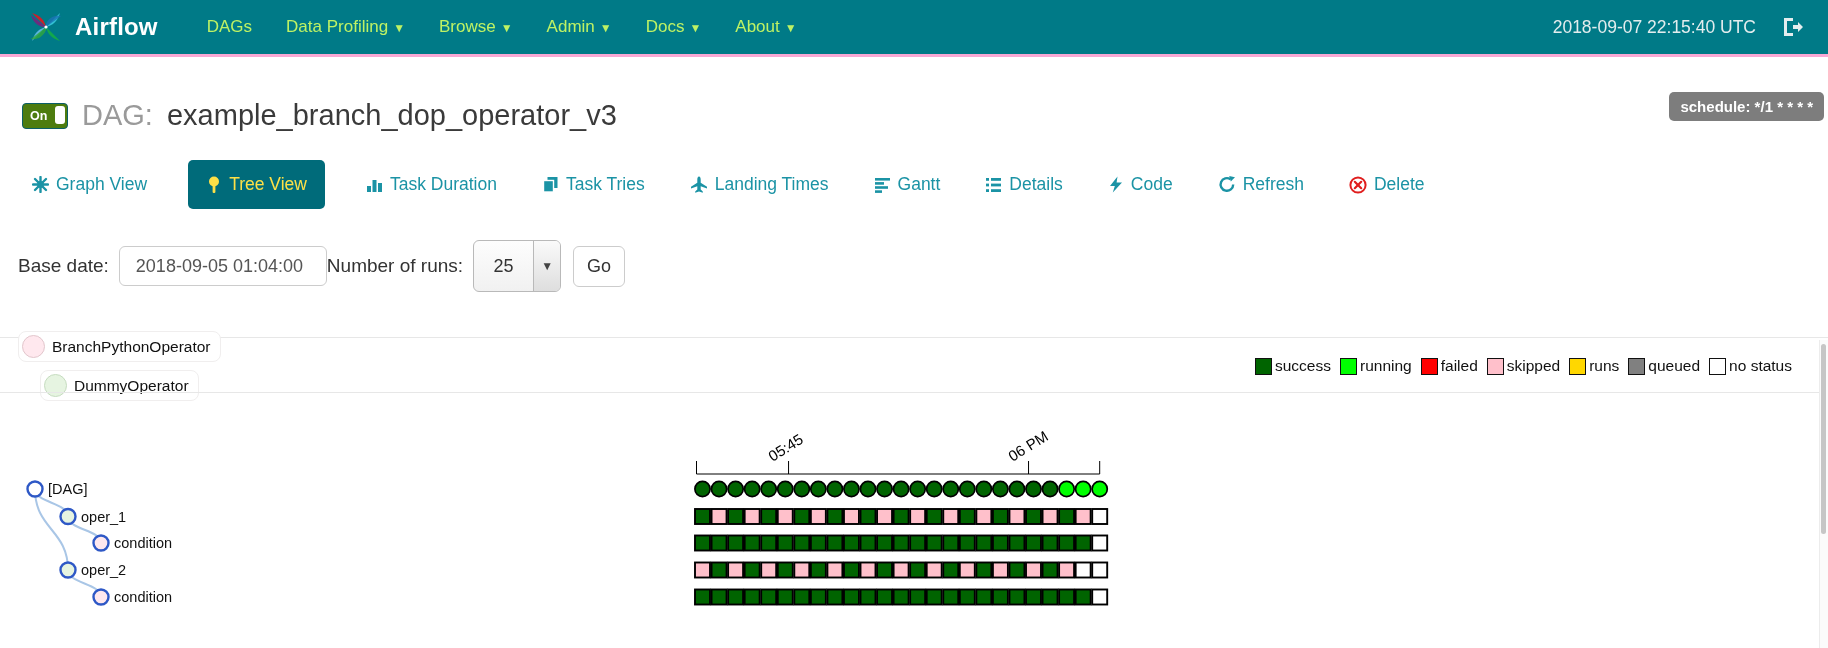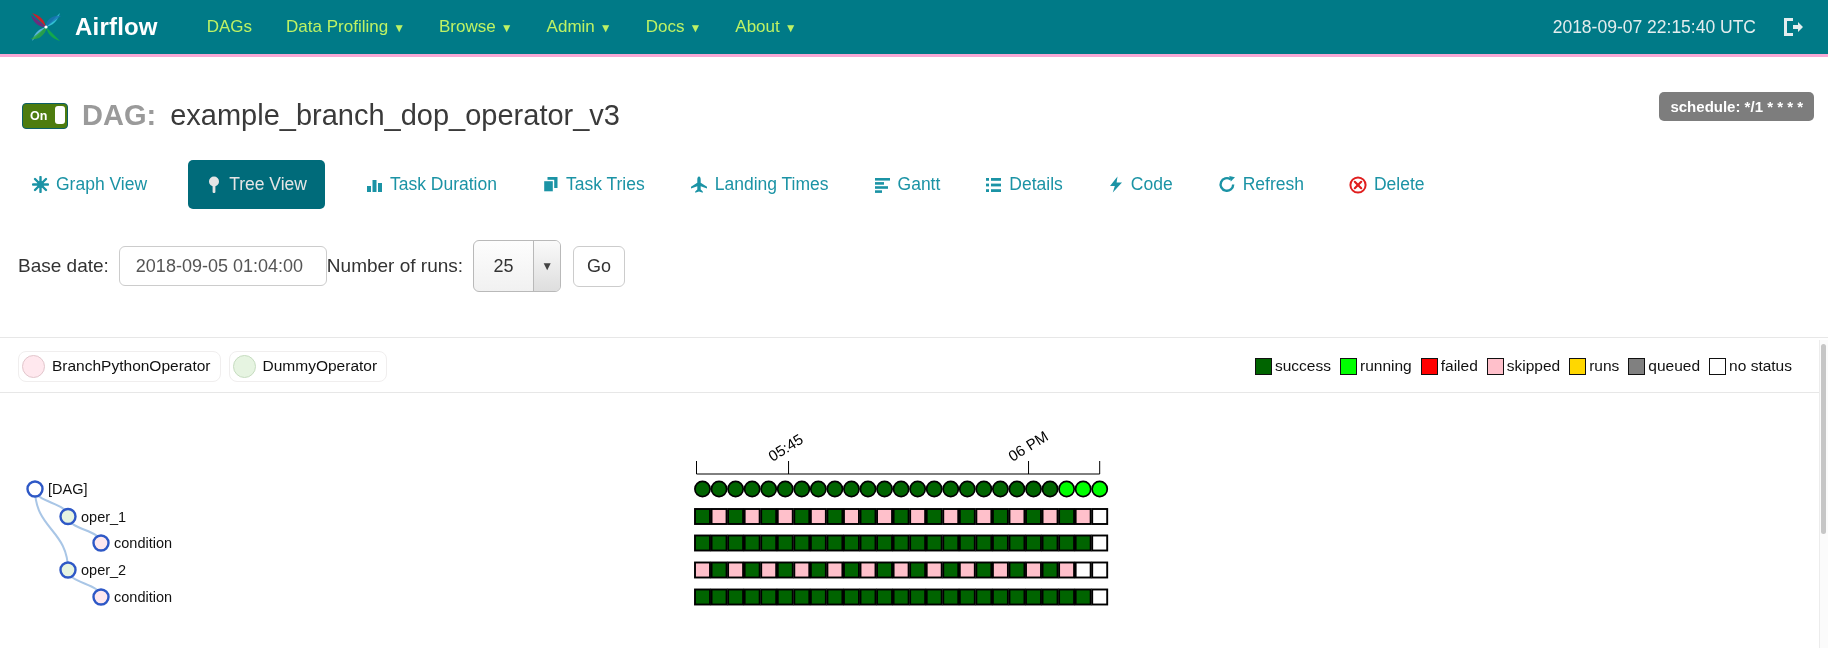--- a/index.html
+++ b/index.html
@@ -18,52 +18,52 @@
   .clock{color:#e3edee;font-size:17.5px;}
   .logout{cursor:pointer;display:flex;align-items:center;}
 
   
   .dag-header{position:absolute;top:99px;left:22px;display:flex;align-items:center;}
   .on-toggle{width:44px;height:24px;background:#4d7c0f;border:1px solid #0b5f68;border-radius:4px;
              position:relative;cursor:pointer;display:flex;align-items:center;}
   .on-toggle .on-label{color:#fff;font-size:12.5px;font-weight:bold;margin-left:7px;}
   .on-toggle .knob{position:absolute;right:2px;top:2px;width:10px;height:18px;background:#fff;border-radius:3px;}
   .dag-title{margin-left:14px;font-size:29px;}
-  .dag-prefix{color:#9a9a9a;font-weight:700;}
+  .dag-prefix{color:#9a9a9a;font-weight:400;}
   .dag-name{color:#3a3a3a;font-weight:500;margin-left:6px;}
-  .schedule-badge{position:absolute;top:92px;right:14px;background:#7d7d7d;color:#fff;
+  .schedule-badge{position:absolute;top:92px;right:4px;background:#7d7d7d;color:#fff;
                   font-size:15px;font-weight:bold;padding:6px 11px;border-radius:5px;}
 
   
   .tabs{position:absolute;top:160px;left:28px;display:flex;align-items:center;gap:37px;}
   .tab{display:flex;align-items:center;gap:7px;color:#1b93a5;font-size:17.5px;cursor:pointer;
        padding:14px 4px;border-radius:5px;white-space:nowrap;}
   .tab svg{flex:none;}
-  .tab.active{background:#006b7a;color:#e5e5e5;padding:14px 18px;}
+  .tab.active{background:#006b7a;color:#fde047;padding:14px 18px;}
   .tab .red-icon{color:#e01e1e;}
 
   
   .controls{position:absolute;top:240px;left:18px;display:flex;align-items:center;font-size:19px;color:#333;}
   .ctrl-label{margin-right:10px;}
   .base-date-input{width:208px;height:40px;border:1px solid #ccc;border-radius:6px;font-size:18px;
                    color:#555;padding:0 0 0 16px;box-sizing:border-box;font-family:inherit;background:#fff;}
   .nruns-label{}
   .nruns-select{width:88px;height:52px;border:1px solid #b9b9b9;border-radius:6px;display:flex;align-items:center;
                 background:linear-gradient(#fdfdfd,#f1f1f1);cursor:pointer;overflow:hidden;box-sizing:border-box;}
   .nruns-value{flex:1;text-align:center;font-size:18px;color:#333;}
   .nruns-caret{width:26px;height:100%;border-left:1px solid #b9b9b9;background:linear-gradient(#fafafa,#dedede);
                display:flex;align-items:center;justify-content:center;font-size:12px;color:#444;}
   .go-btn{margin-left:12px;width:52px;height:41px;background:#fff;border:1px solid #ccc;border-radius:6px;
           font-size:18px;color:#333;cursor:pointer;font-family:inherit;}
 
   .hr{position:absolute;left:0;width:100%;height:1px;background:#e7e7e7;}
 
   
   .legend-row{position:absolute;top:348px;left:18px;right:36px;display:flex;align-items:center;height:36px;}
-  .op-legend{display:flex;align-items:center;gap:8px;}
+  .op-legend{display:flex;align-items:center;gap:8px;flex-direction:column;}
   .op-item{display:flex;align-items:center;gap:7px;background:#fff;border:1px solid #f0eeee;
            border-radius:8px;padding:3px 9px 3px 3px;font-size:15.5px;color:#111;}
   .op-circle{width:23px;height:23px;border-radius:50%;box-sizing:border-box;}
   .status-legend{margin-left:auto;display:flex;gap:9px;font-size:15.5px;color:#111;}
   .status-item{display:flex;align-items:center;gap:3px;}
   .swatch{width:17px;height:17px;border:1.5px solid #111;box-sizing:border-box;}
 
   
   .chart-wrap{position:absolute;top:398px;left:0;width:1828px;height:250px;}
   svg text{font-family:"Liberation Sans","DejaVu Sans",sans-serif;}

